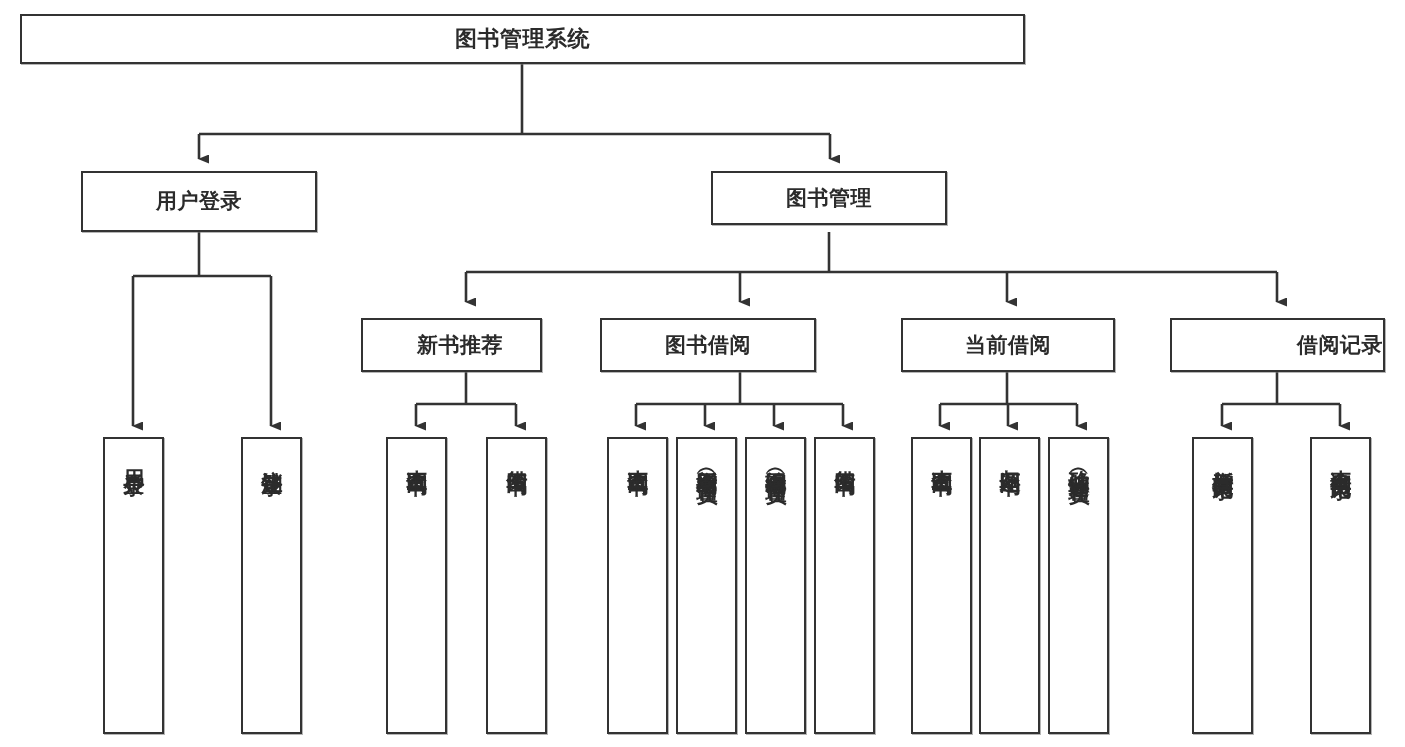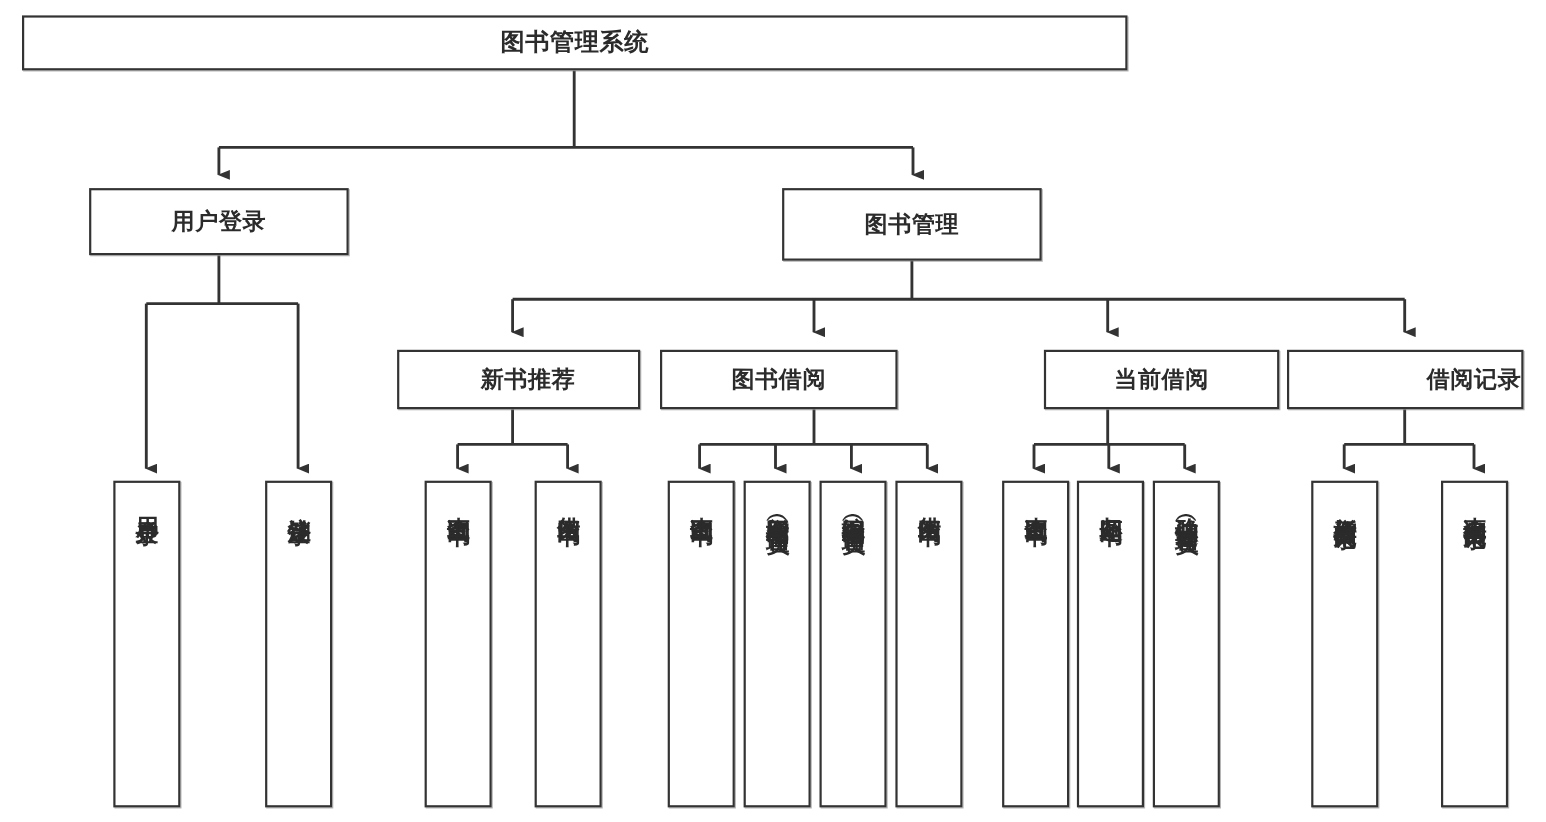--- a/index.html
+++ b/index.html
@@ -129,33 +129,33 @@
   </svg>
 
   <div class="node horizontal root" style="left:20px; top:14px; width:1005px; height:50px;">
     <span class="label">图书管理系统</span>
   </div>
 
   <div class="node horizontal" style="left:81px; top:171px; width:236px; height:61px;">
     <span class="label">用户登录</span>
   </div>
 
-  <div class="node horizontal" style="left:711px; top:171px; width:236px; height:66px;">
+  <div class="node horizontal" style="left:711px; top:171px; width:236px; height:54px;">
     <span class="label">图书管理</span>
   </div>
 
-  <div class="node horizontal" style="left:361px; top:318px; width:221px; height:54px;padding-left:17px;">
+  <div class="node horizontal" style="left:361px; top:318px; width:181px; height:54px;padding-left:17px;">
     <span class="label">新书推荐</span>
   </div>
 
   <div class="node horizontal" style="left:600px; top:318px; width:216px; height:54px;">
     <span class="label">图书借阅</span>
   </div>
 
-  <div class="node horizontal" style="left:901px; top:318px; width:214px; height:54px;margin-left:48px;">
+  <div class="node horizontal" style="left:901px; top:318px; width:214px; height:54px;">
     <span class="label">当前借阅</span>
   </div>
 
   <div class="node horizontal" style="left:1170px; top:318px; width:215px; height:54px;justify-content:flex-end;">
     <span class="label">借阅记录</span>
   </div>
 
   <div class="node vertical" style="left:103px; top:437px; width:61px; height:297px;">
     <span class="label">用户登录</span>
   </div>

